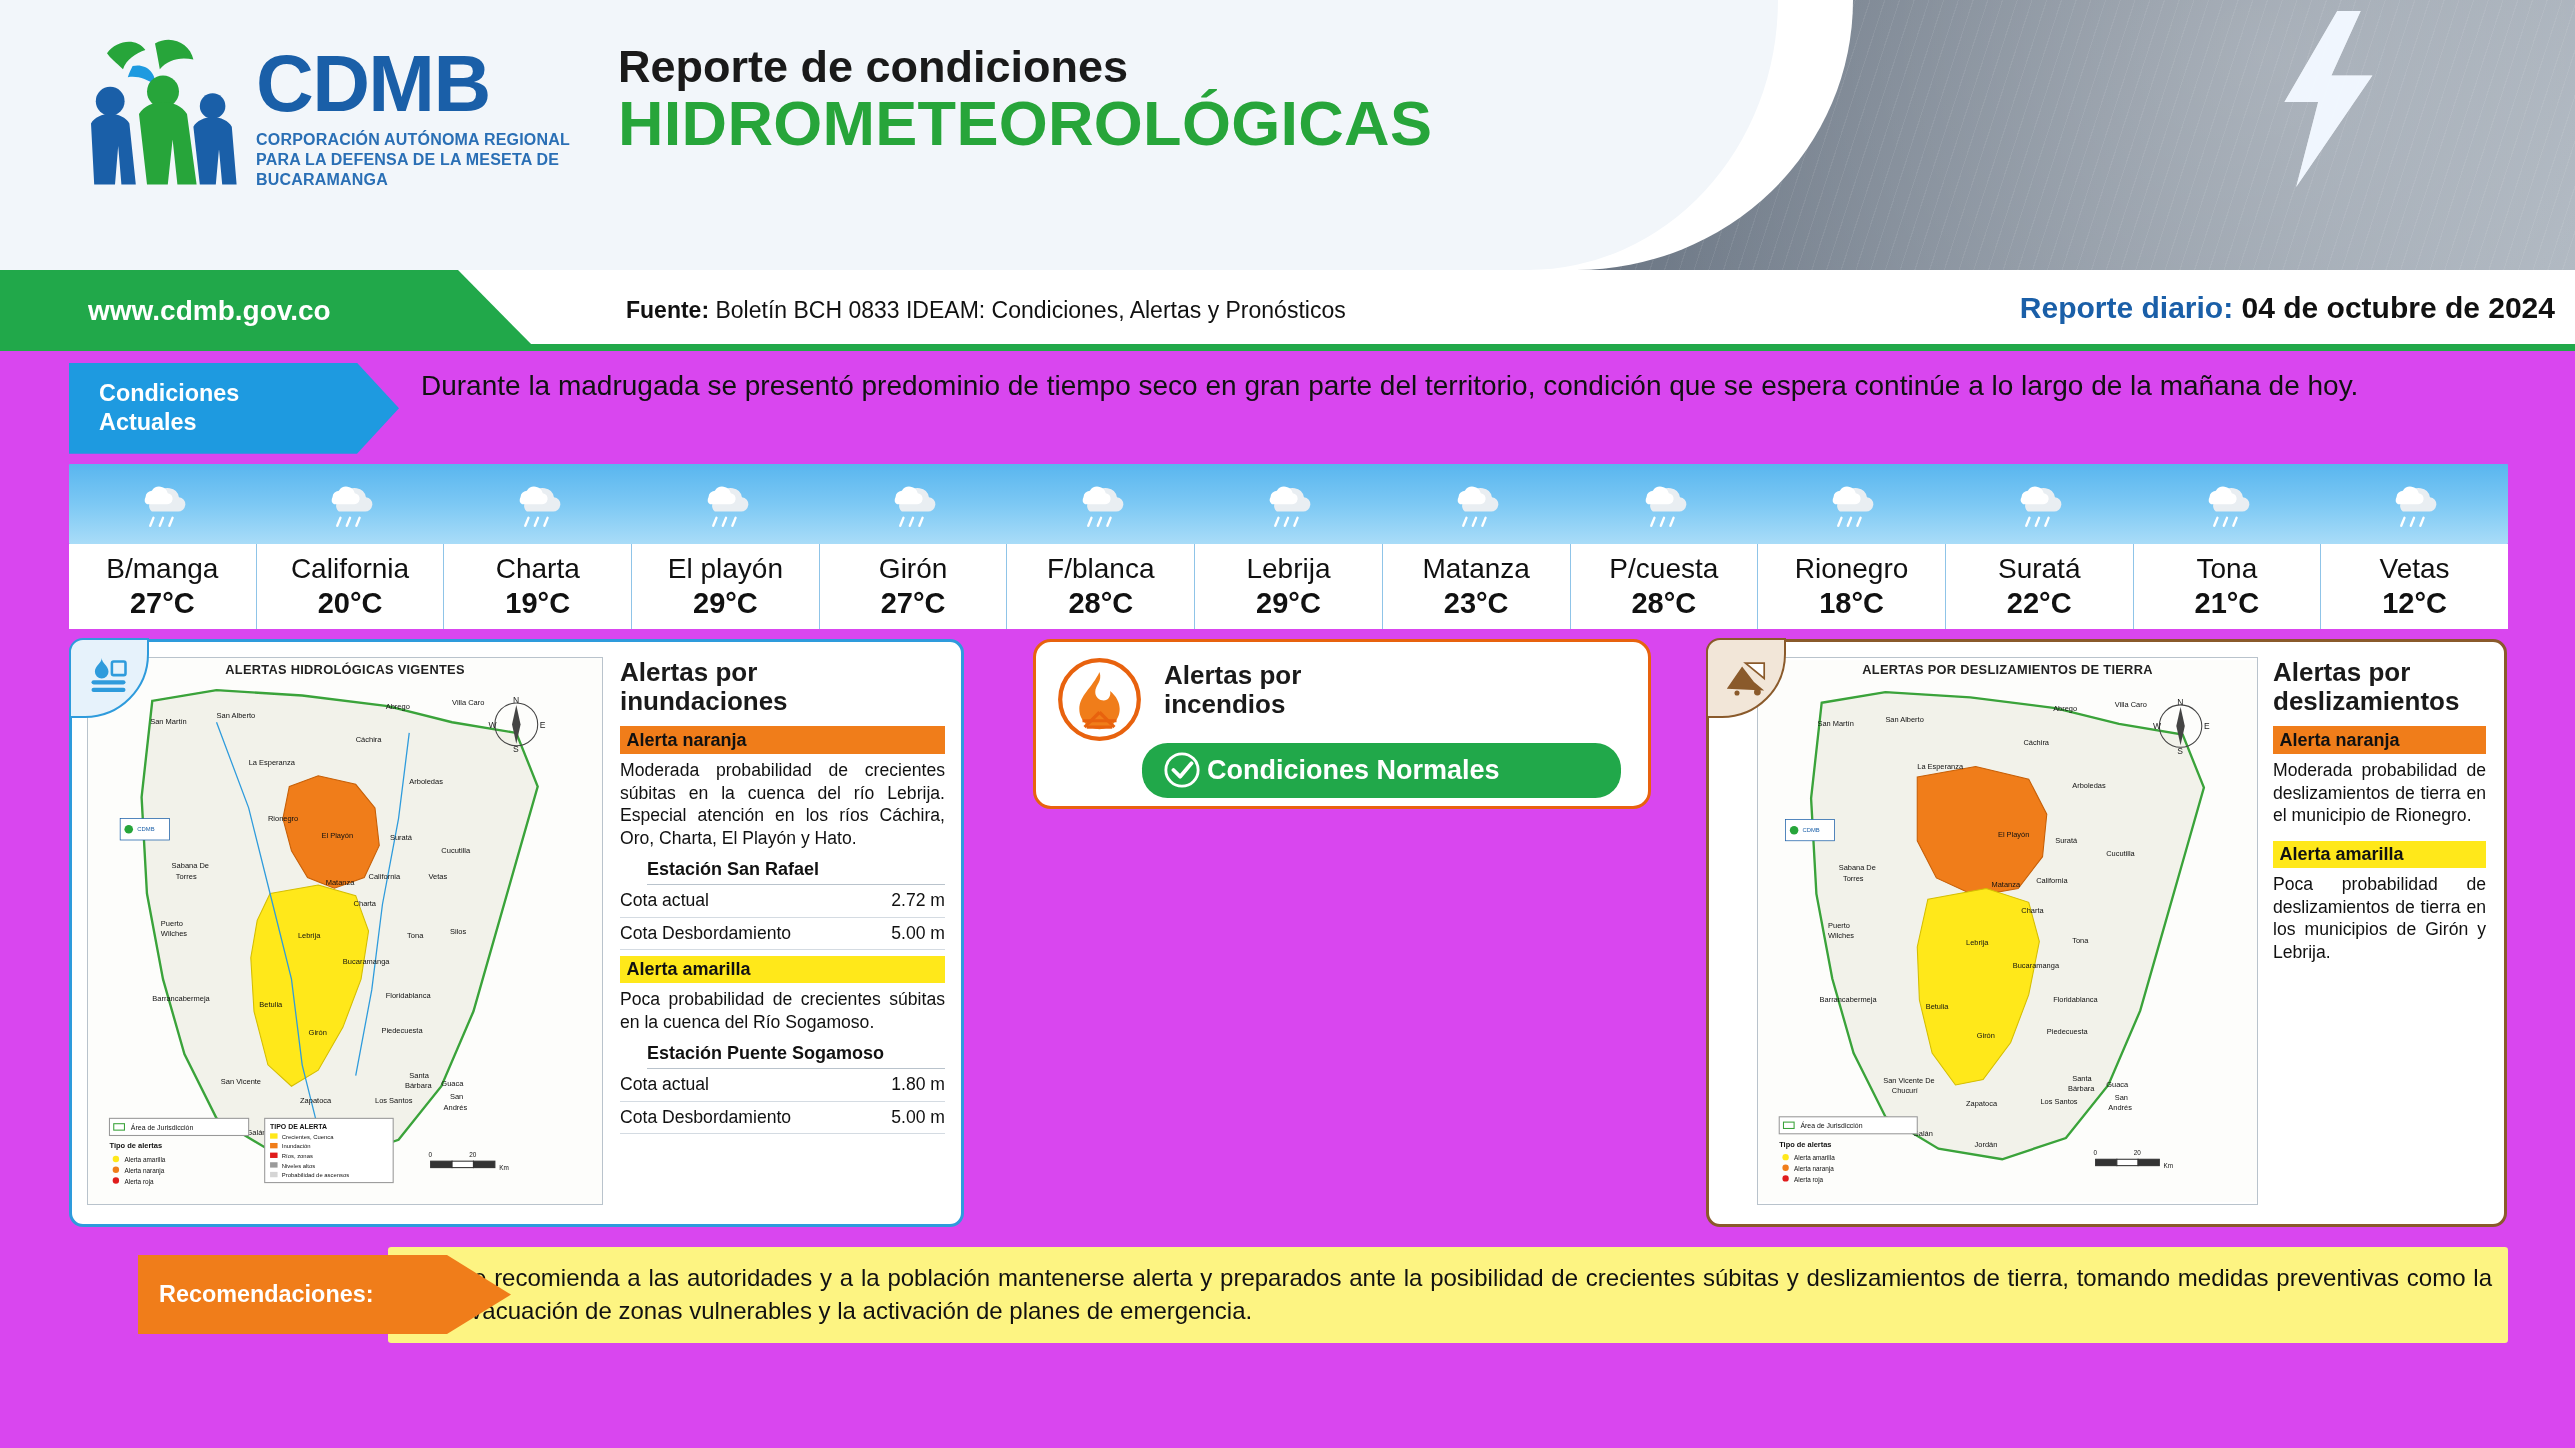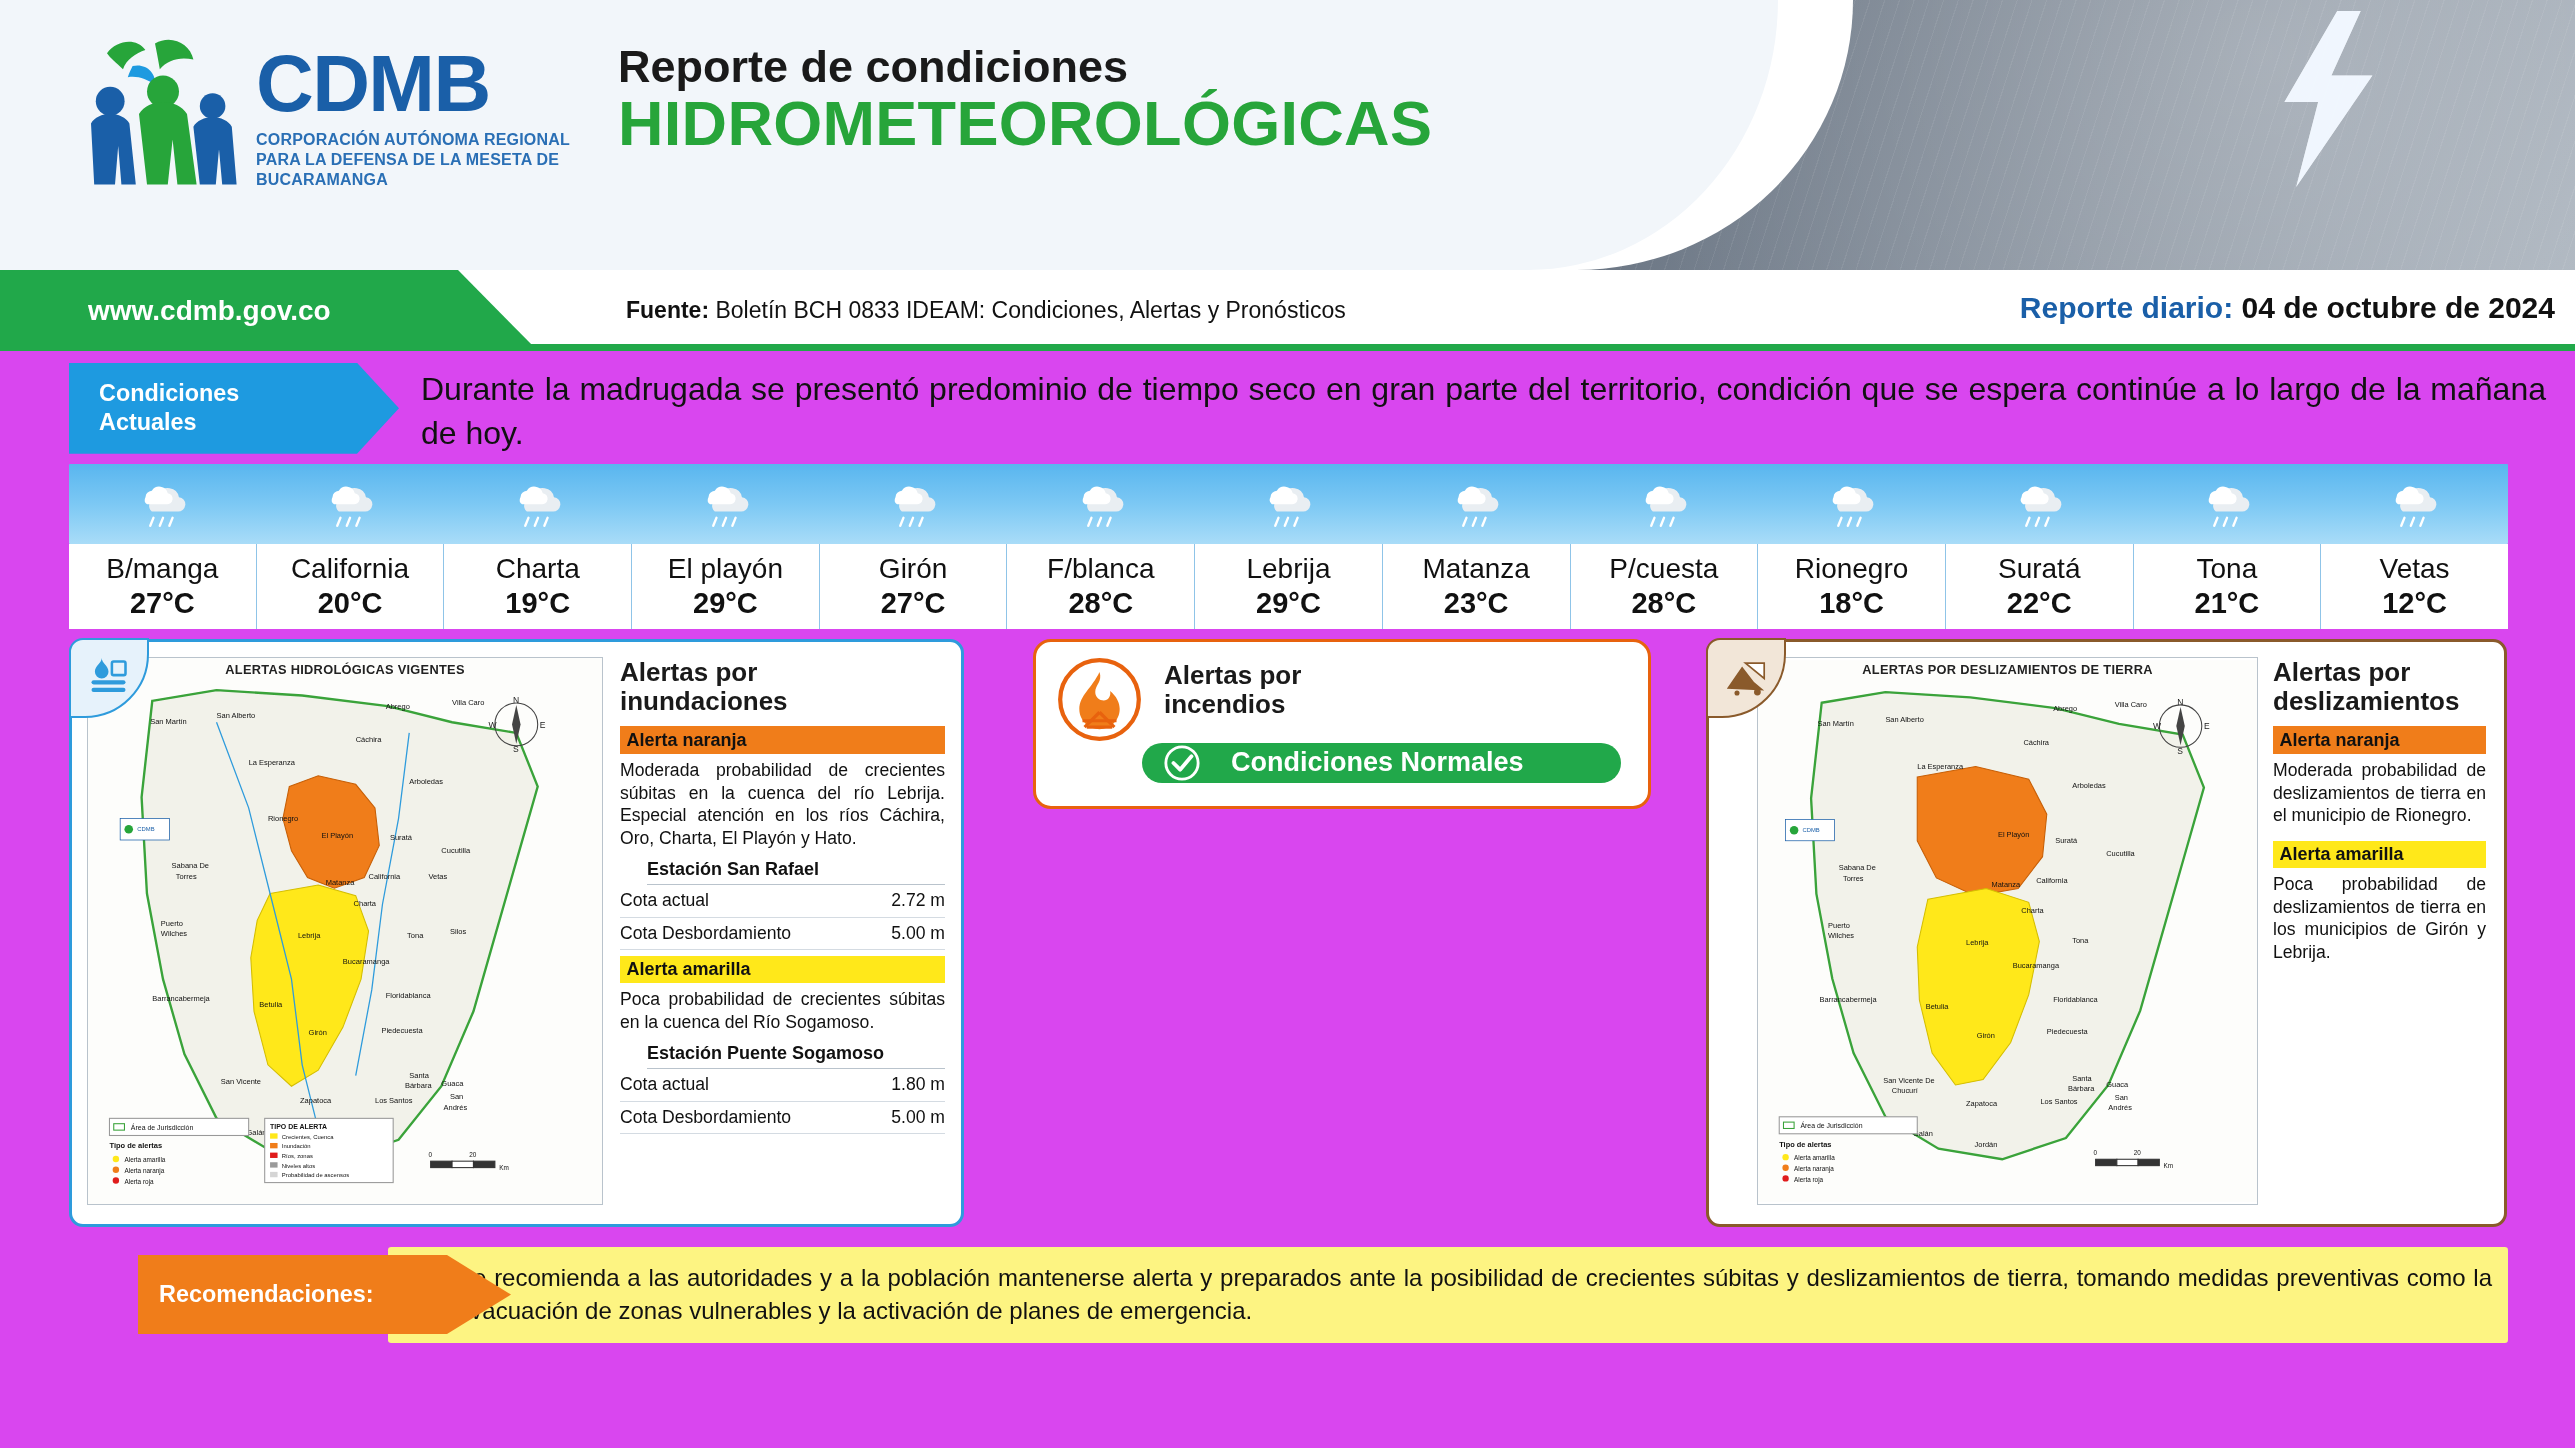--- a/index.html
+++ b/index.html
@@ -75,21 +75,21 @@
   .cond-row { position:relative; margin:11.7px 0 0 0; height:96px; }
   .cond-badge {
     position:absolute; left:69px; top:0; width:330px; height:91px;
     background:#1e9ae0;
     clip-path: polygon(0 0, 288px 0, 330px 50%, 288px 100%, 0 100%);
     display:flex; flex-direction:column; justify-content:center; padding-left:30px;
   }
   .cond-badge span { color:#fff; font-size:23.4px; font-weight:bold; line-height:1.25; }
   .cond-text {
     position:absolute; left:421px; top:4.3px; right:30px;
-    font-size:32px; color:#111; line-height:1.38; text-align:justify;
+    font-size:28px; color:#111; line-height:1.38; text-align:justify;
   }
 
   
   .temps { position:relative; margin:5.3px 69px 0 69px; width:2439px; }
   .temps-top {
     display:flex; height:80px;
     background: linear-gradient(180deg,#59b6ef 0%, #7cc8f4 50%, #a9dcf8 100%);
     border-radius:1.1px;
   }
   .temps-top .cell { flex:1; display:flex; align-items:center; justify-content:center; }
@@ -135,22 +135,22 @@
   .alert-body { font-size:17.6px; color:#111; line-height:1.28; text-align:justify; margin-top:5.3px; }
   .station-title { font-size:18px; font-weight:bold; color:#111; margin-top:9.6px; border-bottom:1.1px solid #b9c3cc; padding-bottom:4.3px;margin-left:27px;}
   .station-row {
     display:flex; justify-content:space-between; font-size:17.6px; color:#111;
     border-bottom:1.1px solid #d4dbe2; padding:5.3px 0 5.3px 0;
   }
 
   .fire-head { position:absolute; left:128px; top:19px; font-size:26px; font-weight:bold; color:#1a1a1a; line-height:1.15; }
   .fire-icon { position:absolute; left:21px; top:15px; width:85px; height:85px; }
   .fire-status {
-    position:absolute; left:106px; top:101px; width:479px; height:40px;
-    background:#21a84a; border-radius:25.6px; display:flex; align-items:center; padding-left:21px; gap:30px;
+    position:absolute; left:106px; top:101px; width:479px; height:55px;
+    background:#21a84a; border-radius:25.6px; display:flex; align-items:center; padding-left:21px; gap:6px;
   }
   .fire-status span { color:#fff; font-size:27px; font-weight:bold; }
 
   
   .recs { position:relative; margin:14px 69px 0 69px; width:2439px; height:96px; }
   .recs-yellow {
     position:absolute; left:319px; top:0; right:0; height:96px;
     background:#fdf482; border-radius:3.2px;
     display:flex; align-items:center;
   }

